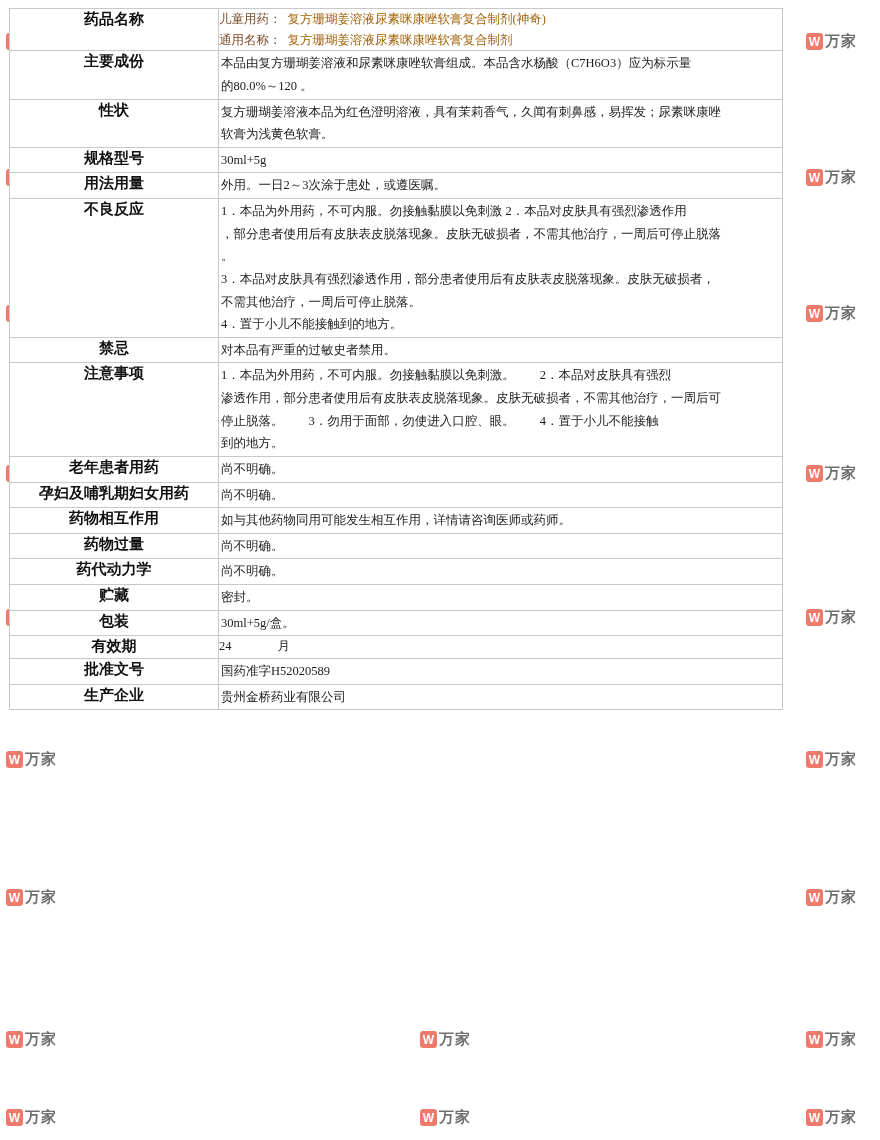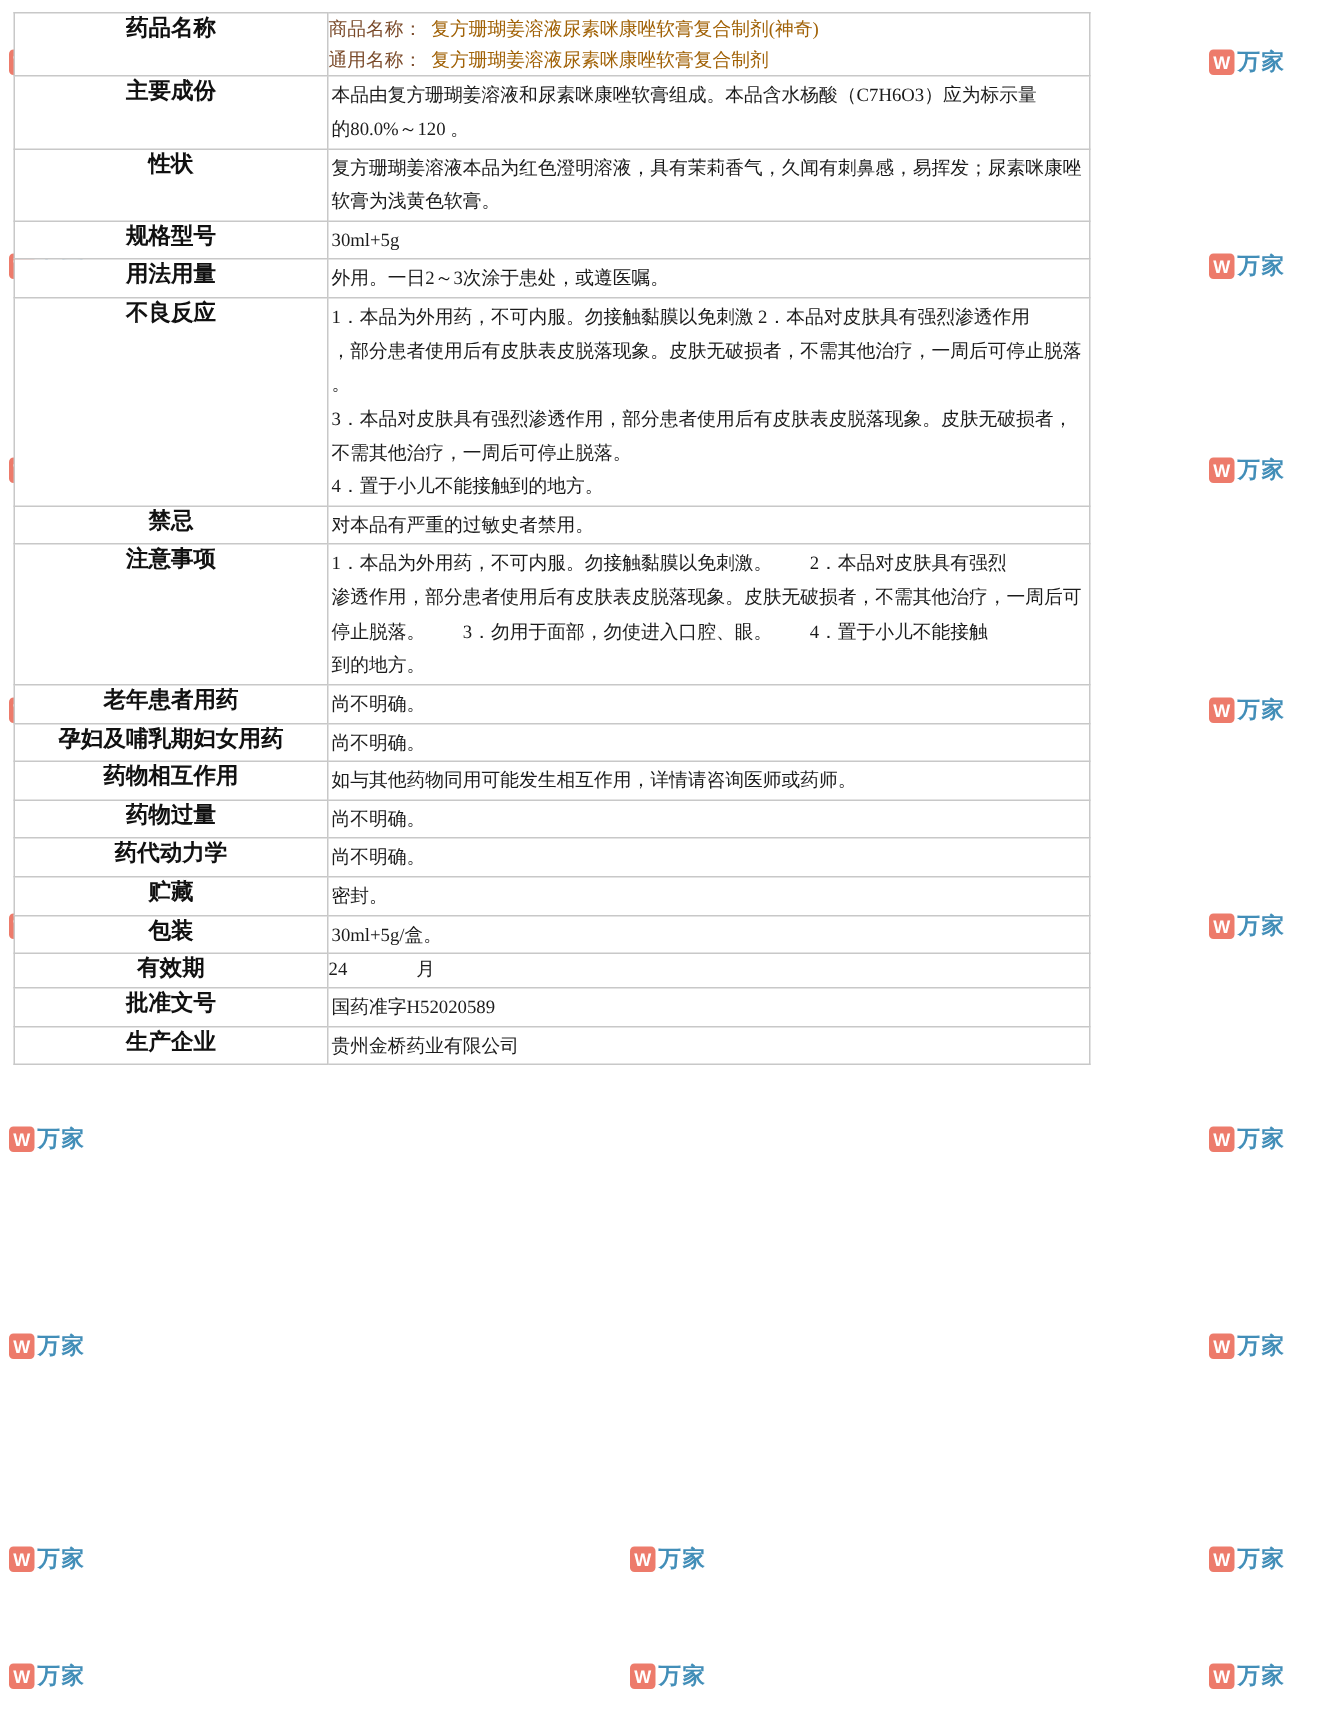--- a/index.html
+++ b/index.html
@@ -44,30 +44,30 @@
     justify-content: center;
     width: 17px;
     height: 17px;
     background: #e8503a;
     color: #fff;
     border-radius: 3px;
     font-size: 12px;
     line-height: 1;
   }
   .wm .wm-txt {
-    color: #0369a1;
+    color: #404040;
     letter-spacing: 1px;
   }
 
   
   table.drug {
     position: relative;
     z-index: 2;
     border-collapse: collapse;
-    width: 718px;
+    width: 774px;
     margin: 8px 0 0 9px;
     table-layout: fixed;
   }
   table.drug td {
     border: 1px solid #c8c8c8;
     vertical-align: top;
     padding: 0;
   }
   td.lbl {
     width: 208px;
@@ -191,21 +191,21 @@
         <span class="wm-txt">万家</span>
       </div>
   </div>
 
   <table class="drug">
     <tbody id="table-body">
         <tr>
           <td class="lbl">药品名称</td>
           <td class="val">
             <div class="sub-row">
-              <span class="sub-key">商品名称：</span>
+              <span class="sub-key">儿童用药：</span>
               <span class="sub-val">复方珊瑚姜溶液尿素咪康唑软膏复合制剂(神奇)</span>
             </div>
             <div class="sub-row">
               <span class="sub-key">通用名称：</span>
               <span class="sub-val">复方珊瑚姜溶液尿素咪康唑软膏复合制剂</span>
             </div>
           </td>
         </tr>
         <tr>
           <td class="lbl">主要成份</td>

